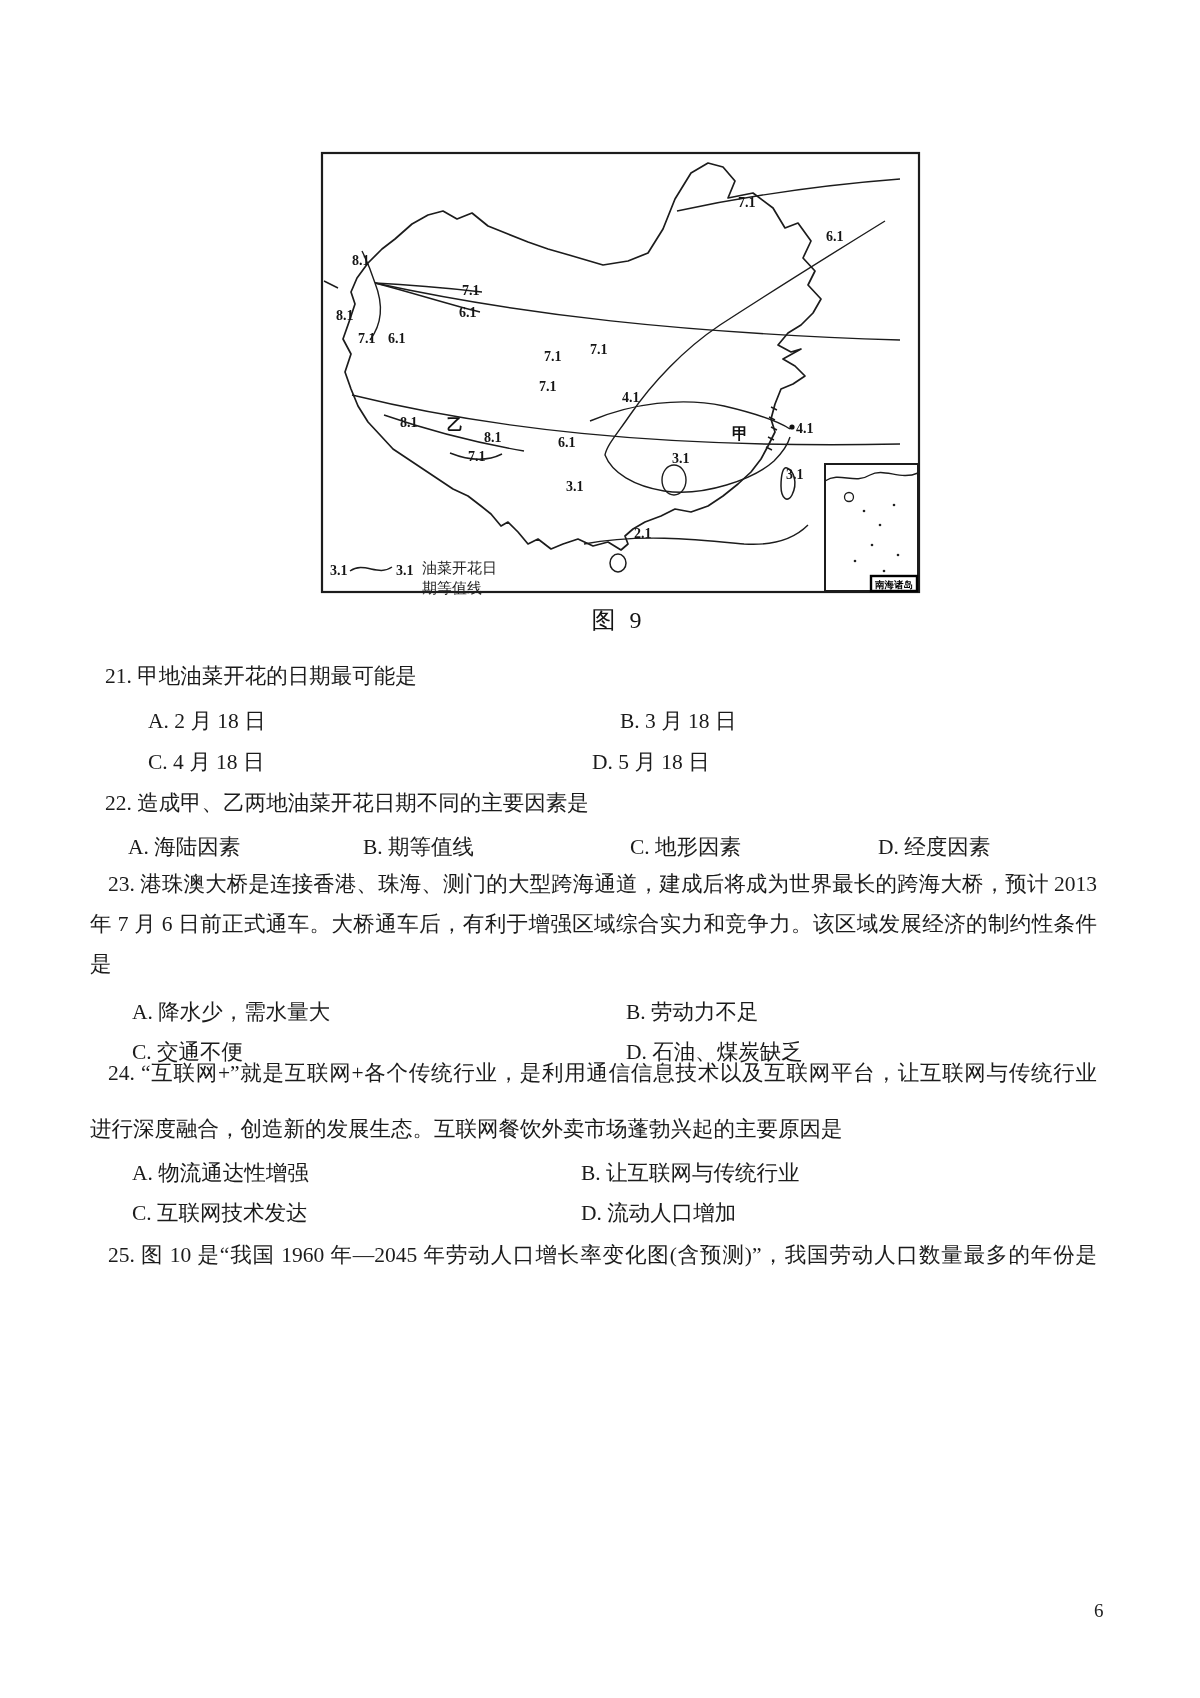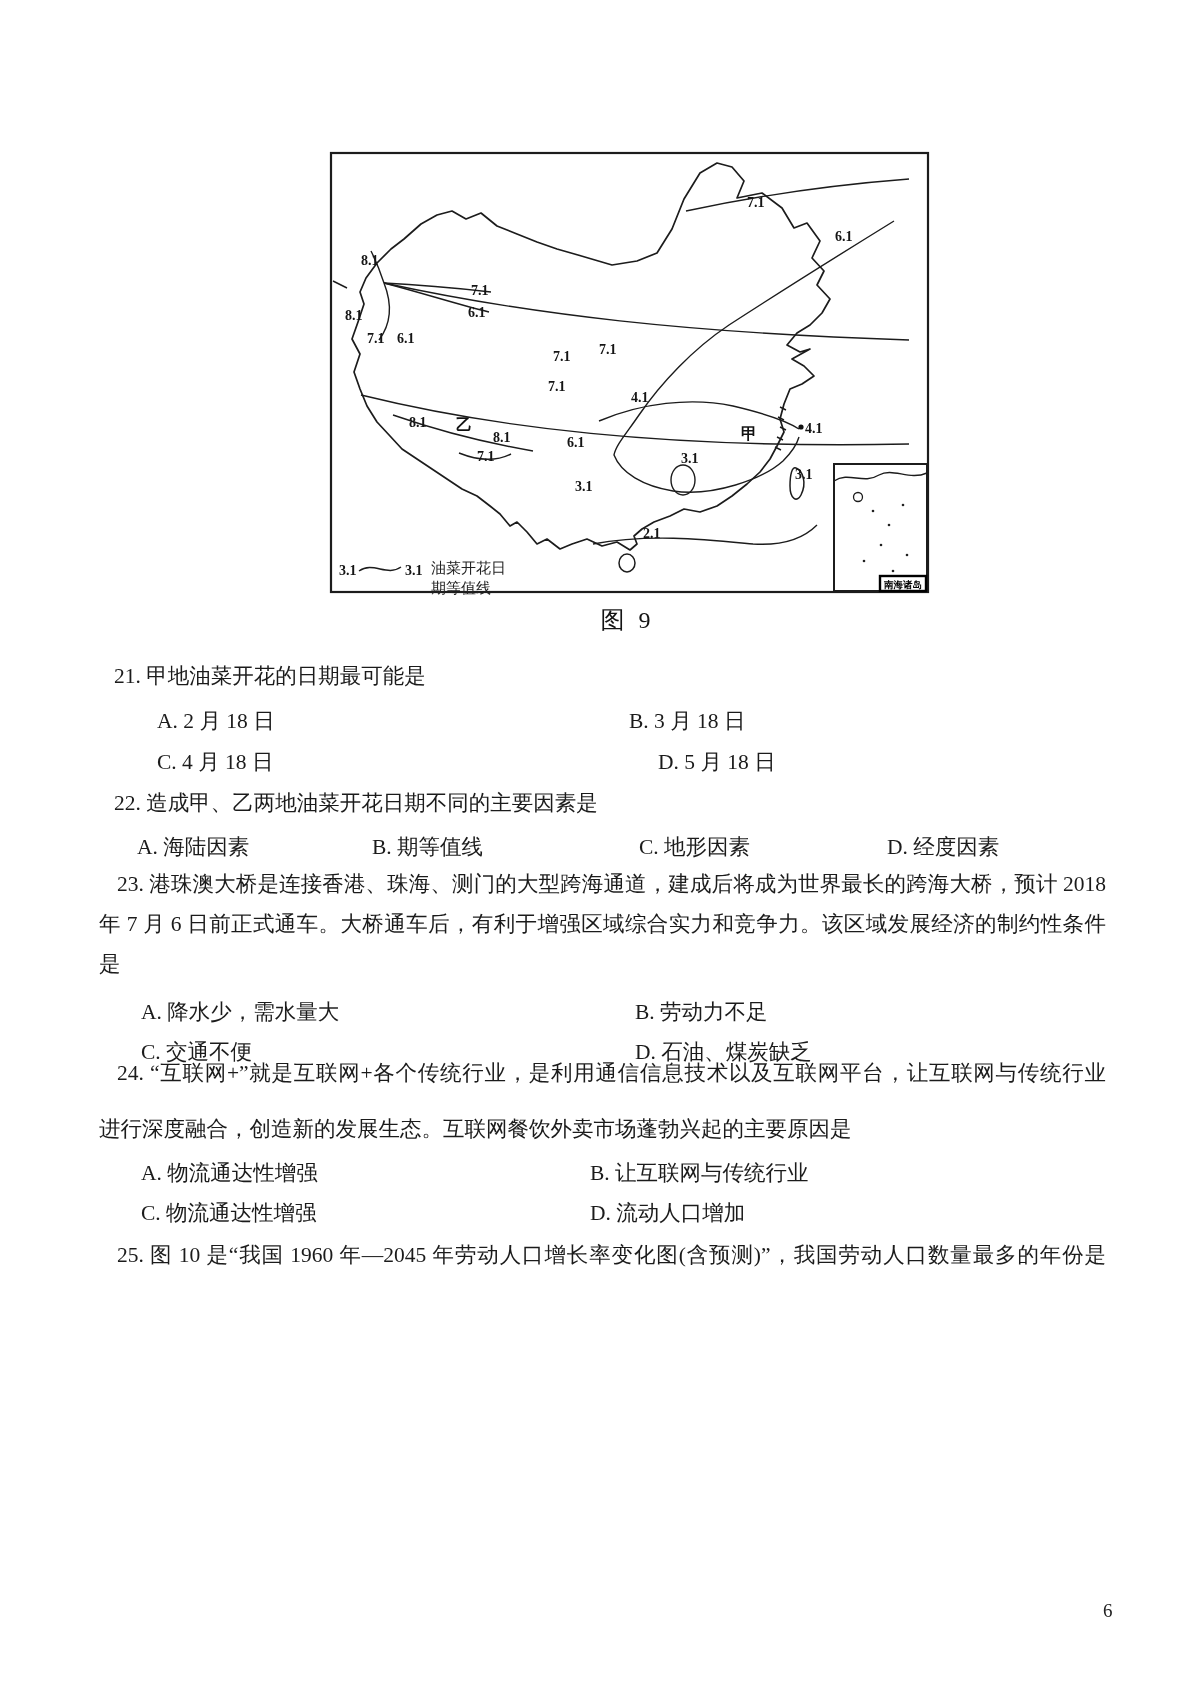--- a/index.html
+++ b/index.html
@@ -1,21 +1,21 @@
 <!DOCTYPE html>
 <html><head>
 <meta charset="utf-8">
 <style>
   html,body{margin:0;padding:0;}
   body{
     width:1200px;height:1698px;position:relative;background:#ffffff;
     font-family:"Liberation Serif","DejaVu Serif",serif;color:#1b1b1b;
     overflow:hidden;
   }
-  .abs{position:absolute;margin-left:9px;}
+  .abs{position:absolute;}
   
   #figure-wrap{left:320px;top:151px;width:640px;height:460px;}
   svg text{font-family:"Liberation Serif","DejaVu Serif",serif;}
   svg .num{font-size:14px;font-weight:600;fill:#151515;}
   svg .cjk{font-size:16px;font-weight:600;fill:#111;}
   svg .cjk-sm{font-size:15px;fill:#222;}
   svg .badge{font-size:9.5px;font-weight:700;fill:#000;}
   .fig-caption{
     left:320px;top:604px;width:597px;text-align:center;
     font-size:24px;letter-spacing:4px;color:#141414;
@@ -113,49 +113,49 @@
 
 <div class="abs fig-caption">图 9</div>
 
 <div class="abs stem" style="top:663px">21.  甲地油菜开花的日期最可能是</div>
 <div class="abs opt-row" style="top:706px">
   <span class="opt" style="left:148px">A.  2 月 18 日</span>
   <span class="opt" style="left:620px">B.  3 月 18 日</span>
 </div>
 <div class="abs opt-row" style="top:747px">
   <span class="opt" style="left:148px">C.  4 月 18 日</span>
-  <span class="opt" style="left:649px">D.  5 月 18 日</span>
+  <span class="opt" style="left:592px">D.  5 月 18 日</span>
 </div>
 
 <div class="abs stem" style="top:790px">22.  造成甲、乙两地油菜开花日期不同的主要因素是</div>
 <div class="abs opt-row" style="top:832px">
   <span class="opt" style="left:128px">A.  海陆因素</span>
   <span class="opt" style="left:363px">B.  期等值线</span>
   <span class="opt" style="left:630px">C.  地形因素</span>
   <span class="opt" style="left:878px">D.  经度因素</span>
 </div>
 
-<div class="abs para just first" style="top:871px">23.  港珠澳大桥是连接香港、珠海、测门的大型跨海通道，建成后将成为世界最长的跨海大桥，预计 2018</div>
+<div class="abs para just first" style="top:871px">23.  港珠澳大桥是连接香港、珠海、测门的大型跨海通道，建成后将成为世界最长的跨海大桥，预计 2013</div>
 <div class="abs para just" style="top:911px">年 7 月 6 日前正式通车。大桥通车后，有利于增强区域综合实力和竞争力。该区域发展经济的制约性条件</div>
 <div class="abs para" style="top:951px">是</div>
 <div class="abs opt-row" style="top:997px">
   <span class="opt" style="left:132px">A.  降水少，需水量大</span>
   <span class="opt" style="left:626px">B.  劳动力不足</span>
 </div>
 <div class="abs opt-row" style="top:1037px">
   <span class="opt" style="left:132px">C.  交通不便</span>
   <span class="opt" style="left:626px">D.  石油、煤炭缺乏</span>
 </div>
 
 <div class="abs para just first" style="top:1060px">24.  “互联网+”就是互联网+各个传统行业，是利用通信信息技术以及互联网平台，让互联网与传统行业</div>
 <div class="abs para" style="top:1116px">进行深度融合，创造新的发展生态。互联网餐饮外卖市场蓬勃兴起的主要原因是</div>
 <div class="abs opt-row" style="top:1158px">
   <span class="opt" style="left:132px">A.  物流通达性增强</span>
   <span class="opt" style="left:581px">B.  让互联网与传统行业</span>
 </div>
 <div class="abs opt-row" style="top:1198px">
-  <span class="opt" style="left:132px">C.  物流通达性增强</span>
+  <span class="opt" style="left:132px">C.  互联网技术发达</span>
   <span class="opt" style="left:581px">D.  流动人口增加</span>
 </div>
 
 <div class="abs para just first" style="top:1242px">25.  图 10 是“我国 1960 年—2045 年劳动人口增长率变化图(含预测)”，我国劳动人口数量最多的年份是</div>
 
 <div class="abs page-num" style="left:1094px;top:1600px">6</div>
 
 </body></html>

